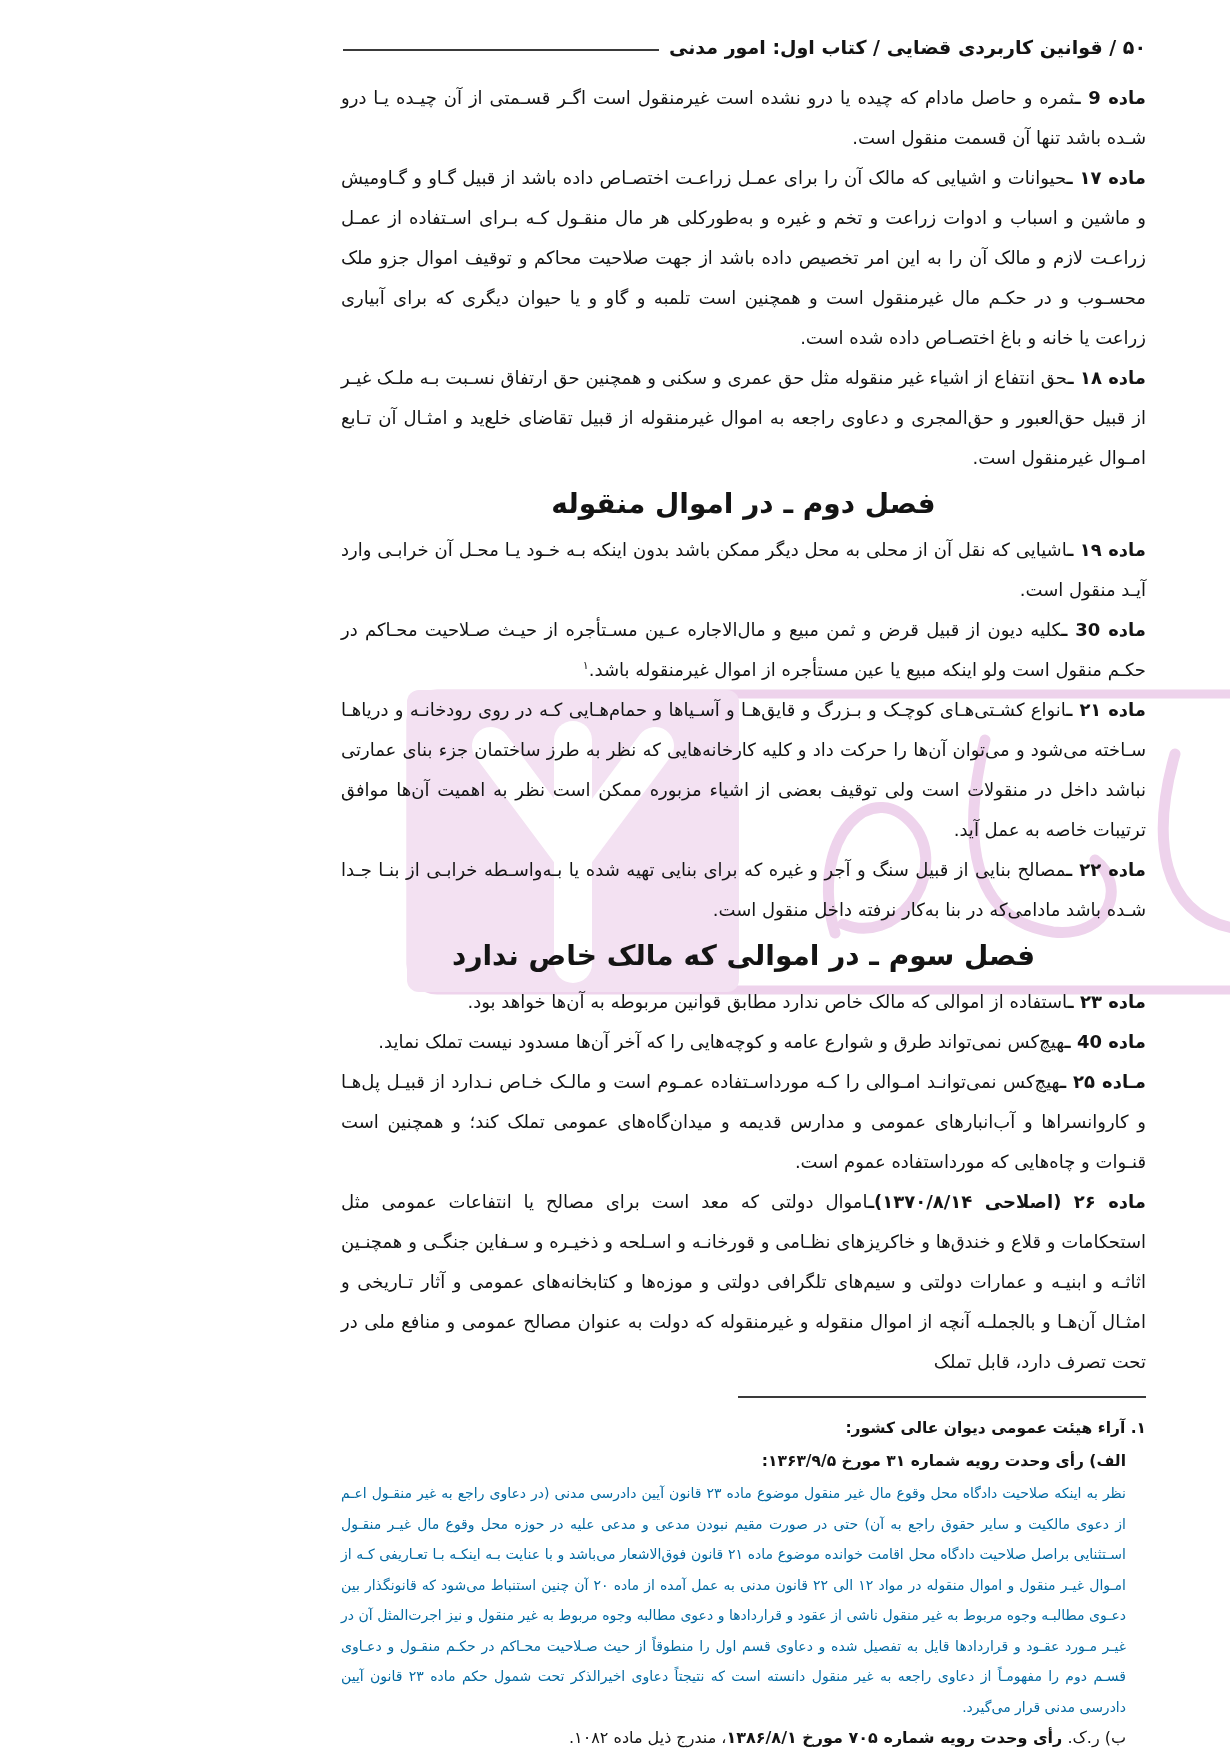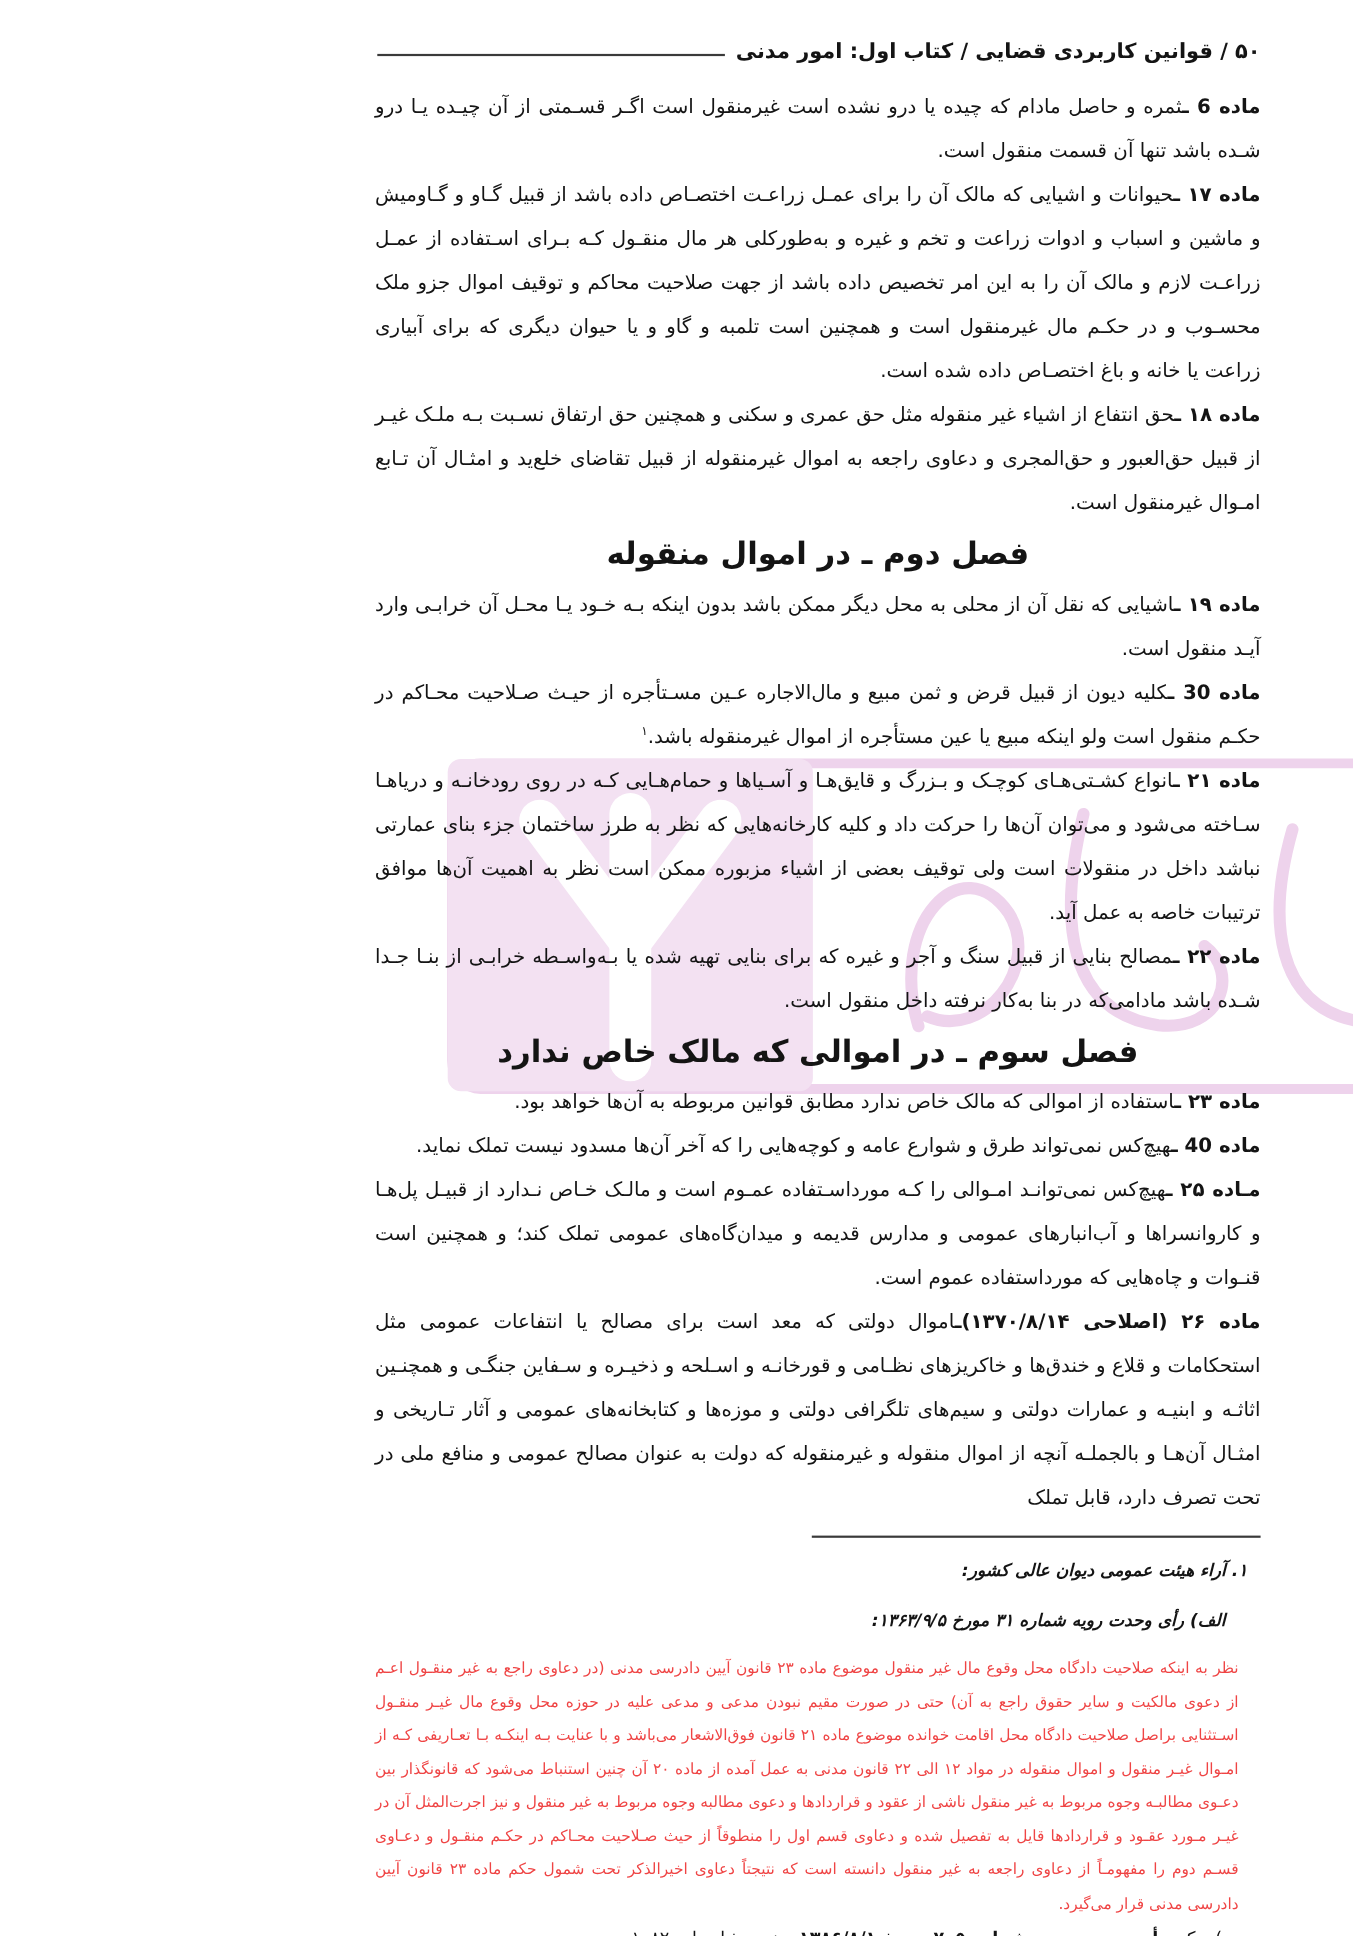--- a/index.html
+++ b/index.html
@@ -21,23 +21,23 @@
   .page-header .rule{flex:1;border-bottom:2.5px solid #3a3a3a;margin-bottom:7px;margin-left:2px;margin-right:10px;}
   p.article{font-size:18px;line-height:40px;text-align:justify;margin:0;}
   p.article b{font-weight:bold;}
   h2.section{font-size:28px;font-weight:bold;text-align:center;margin:5px 0 5px 0;line-height:42px;}
   sup.fn-mark{font-size:11px;line-height:0;}
   .footnotes{
     position:absolute;left:84px;right:84px;top:1396px;bottom:16px;
     background:#ffffff;z-index:2;
   }
   .fn-rule{width:408px;border-top:2.5px solid #3a3a3a;margin-bottom:14px;}
-  .fn-head{font-size:15.5px;font-weight:bold;line-height:33px;margin:12px;font-style:italic;}
+  .fn-head{font-size:15.5px;font-weight:bold;line-height:33px;margin:0;}
   .fn-sub{padding-right:20px;}
-  .fn-body{font-size:14px;line-height:30.5px;text-align:justify;margin:0;padding-right:20px;color:#ef4444;}
+  .fn-body{font-size:14px;line-height:30.5px;text-align:justify;margin:0;padding-right:20px;color:#0369a1;}
   .fn-last{font-size:16px;line-height:32px;margin:0;padding-right:20px;}
   .fn-last b{font-weight:bold;}
 </style>
 </head>
 <body>
 
 <div class="page">
 
   <div class="watermark">
     <svg width="930" height="308" viewBox="0 0 930 308">
@@ -58,21 +58,21 @@
     </svg>
   </div>
 
   <div class="content">
 
     <div class="page-header">
       <span class="title">۵۰ / قوانین کاربردی قضایی / کتاب اول: امور مدنی</span>
       <span class="rule"></span>
     </div>
 
-    <p class="article"><b>ماده 6 ـ</b><span>ثمره و حاصل مادام که چیده یا درو نشده است غیرمنقول است اگـر قسـمتی از آن چیـده یـا درو شـده باشد تنها آن قسمت منقول است.</span></p>
+    <p class="article"><b>ماده 9 ـ</b><span>ثمره و حاصل مادام که چیده یا درو نشده است غیرمنقول است اگـر قسـمتی از آن چیـده یـا درو شـده باشد تنها آن قسمت منقول است.</span></p>
 
 
     <p class="article"><b>ماده ۱۷ ـ</b><span>حیوانات و اشیایی که مالک آن را برای عمـل زراعـت اختصـاص داده باشد از قبیل گـاو و گـاومیش و ماشین و اسباب و ادوات زراعت و تخم و غیره و به‌طورکلی هر مال منقـول کـه بـرای اسـتفاده از عمـل زراعـت لازم و مالک آن را به این امر تخصیص داده باشد از جهت صلاحیت محاکم و توقیف اموال جزو ملک محسـوب و در حکـم مال غیرمنقول است و همچنین است تلمبه و گاو و یا حیوان دیگری که برای آبیاری زراعت یا خانه و باغ اختصـاص داده شده است.</span></p>
 
     <p class="article"><b>ماده ۱۸ ـ</b><span>حق انتفاع از اشیاء غیر منقوله مثل حق عمری و سکنی و همچنین حق ارتفاق نسـبت بـه ملـک غیـر از قبیل حق‌العبور و حق‌المجری و دعاوی راجعه به اموال غیرمنقوله از قبیل تقاضای خلع‌ید و امثـال آن تـابع امـوال غیرمنقول است.</span></p>
 
     <h2 class="section">فصل دوم ـ در اموال منقوله</h2>
 
     <p class="article"><b>ماده ۱۹ ـ</b><span>اشیایی که نقل آن از محلی به محل دیگر ممکن باشد بدون اینکه بـه خـود یـا محـل آن خرابـی وارد آیـد منقول است.</span></p>
 

